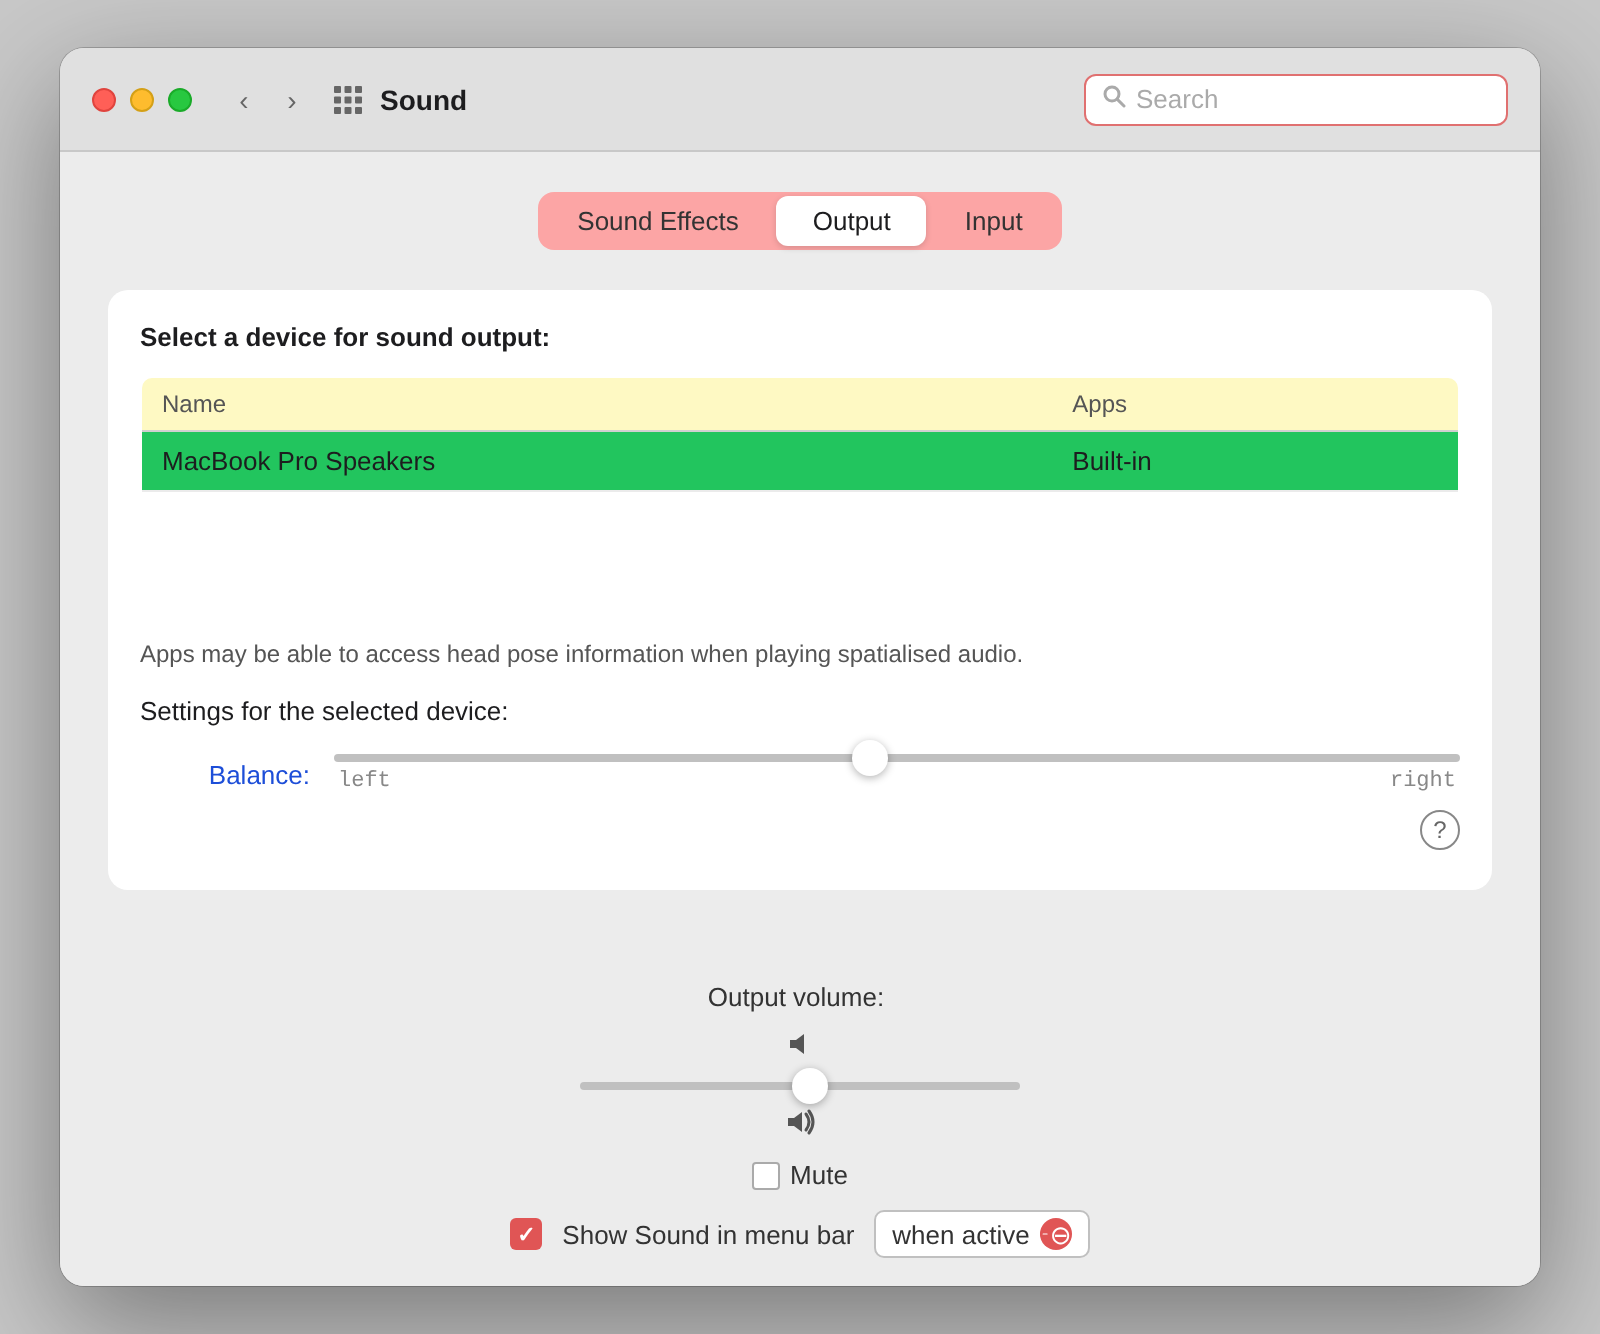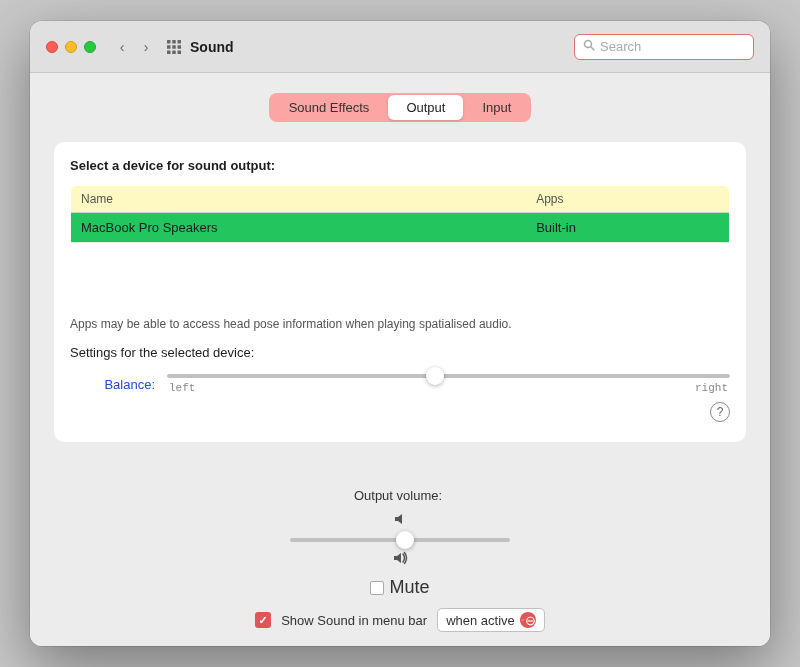--- a/index.html
+++ b/index.html
@@ -81,21 +81,21 @@
       font-size: 14px;
       font-weight: 600;
       color: #1d1d1f;
     }
 
     .search-box {
       position: absolute;
       right: 16px;
       top: 50%;
       transform: translateY(-50%);
-      width: 180px;
+      width: 212px;
       height: 26px;
       border: 1.5px solid #e07070;
       border-radius: 6px;
       background: white;
       display: flex;
       align-items: center;
       padding: 0 8px;
       gap: 5px;
     }
 
@@ -325,21 +325,21 @@
 
     .mute-checkbox {
       width: 14px;
       height: 14px;
       border: 1px solid #aaa;
       border-radius: 2px;
       background: white;
     }
 
     .mute-label {
-      font-size: 18px;
+      font-size: 13px;
       color: #333;
     }
 
     .bottom-options {
       display: flex;
       justify-content: center;
       align-items: center;
       gap: 10px;
     }
 

